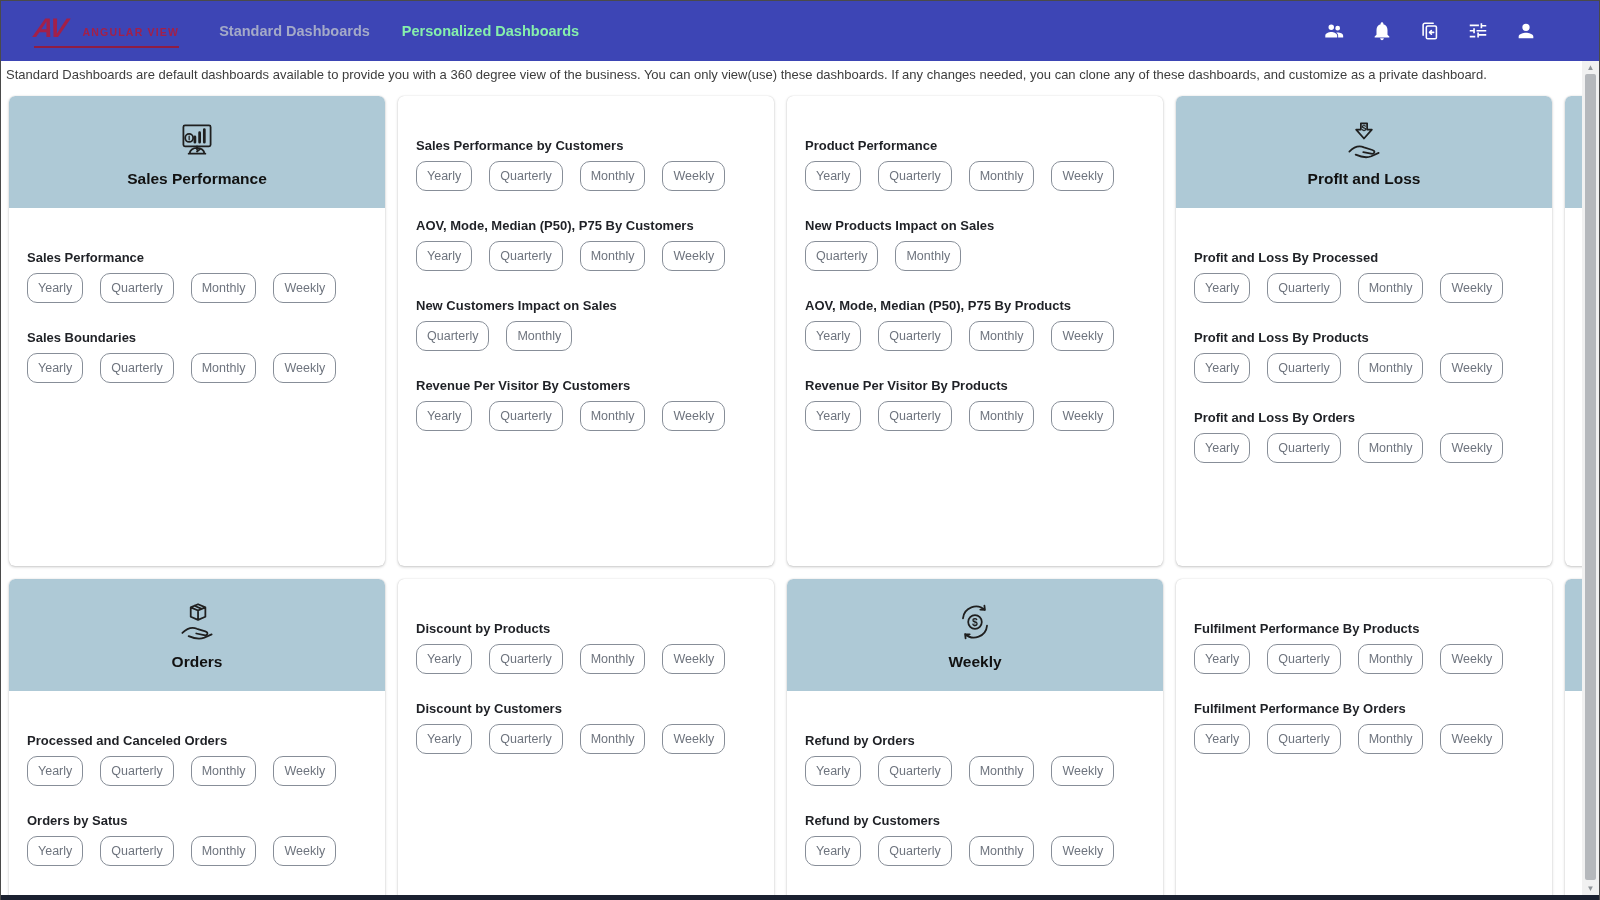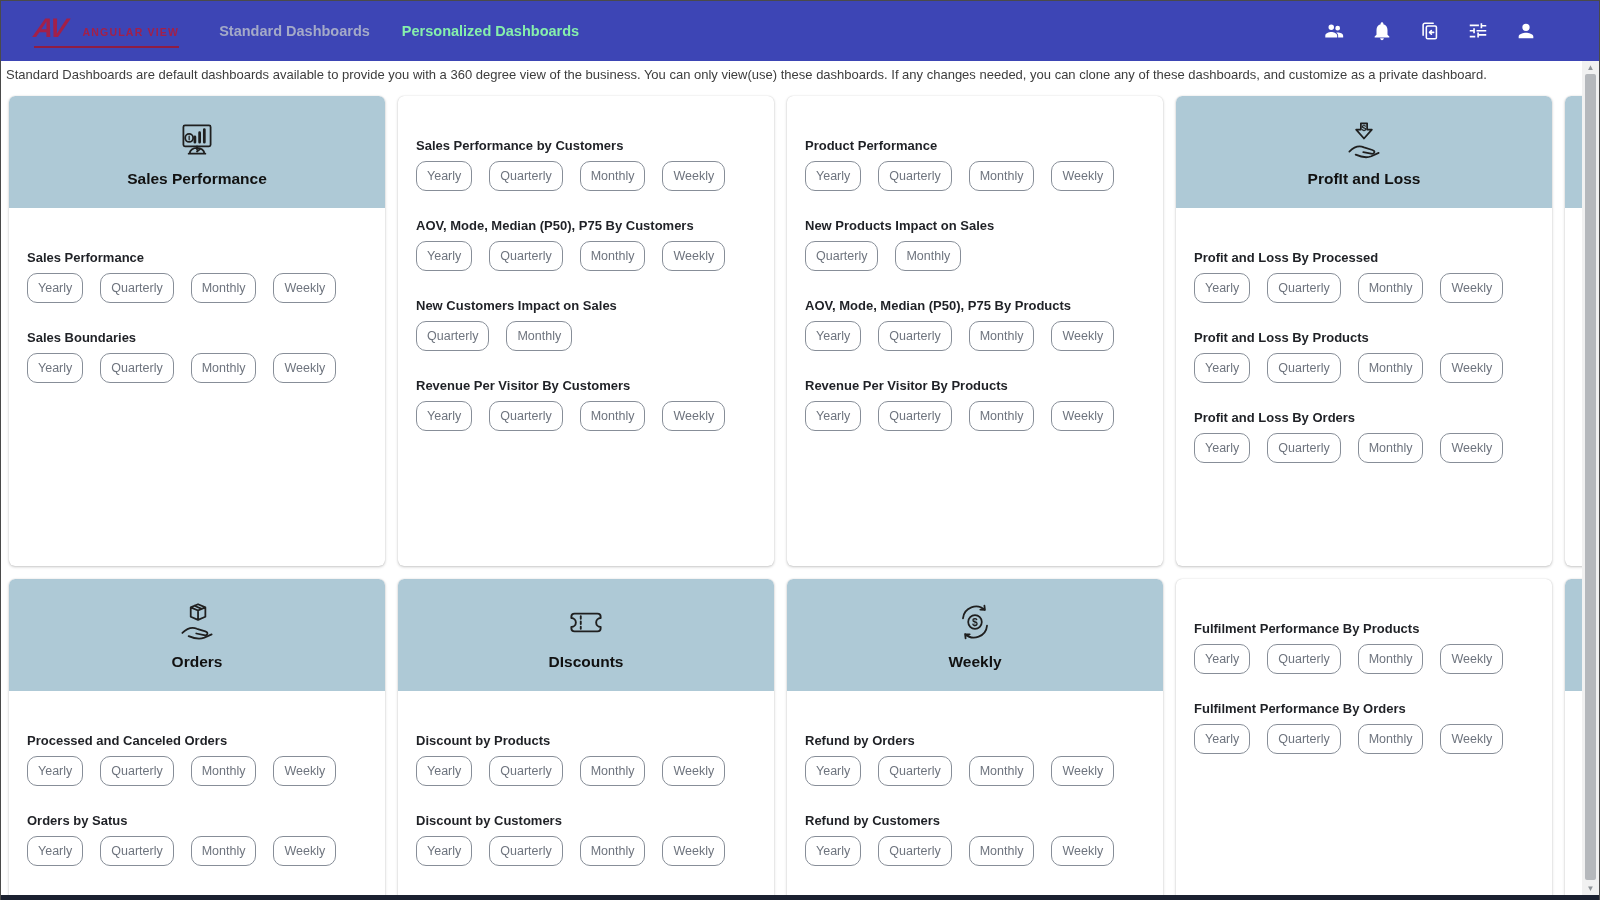--- a/index.html
+++ b/index.html
@@ -283,29 +283,20 @@
             <div class="btn-row">
               <button class="period-btn">Yearly</button>
               <button class="period-btn">Quarterly</button>
               <button class="period-btn">Monthly</button>
               <button class="period-btn">Weekly</button>
             </div>
           </div>
         </div>
       </div>
       <div class="card">
-        <div class="card-header">
-          <span class="card-icon">
-            <svg viewBox="0 0 44 44" fill="none" stroke="#1f1f1f" stroke-width="1.8" stroke-linecap="round" stroke-linejoin="round">
-              <path d="M11 14H33Q36 14 36 17V18.2A4.3 4.3 0 0 0 36 26.8V28Q36 31 33 31H11Q8 31 8 28V26.8A4.3 4.3 0 0 0 8 18.2V17Q8 14 11 14Z"></path>
-              <path d="M17 16.5v12" stroke-dasharray="2.4 2.6"></path>
-            </svg>
-          </span>
-          <div class="card-title">DIscounts</div>
-        </div>
         <div class="card-body">
           <div class="section">
             <div class="section-title">Discount by Products</div>
             <div class="btn-row">
               <button class="period-btn">Yearly</button>
               <button class="period-btn">Quarterly</button>
               <button class="period-btn">Monthly</button>
               <button class="period-btn">Weekly</button>
             </div>
           </div>

